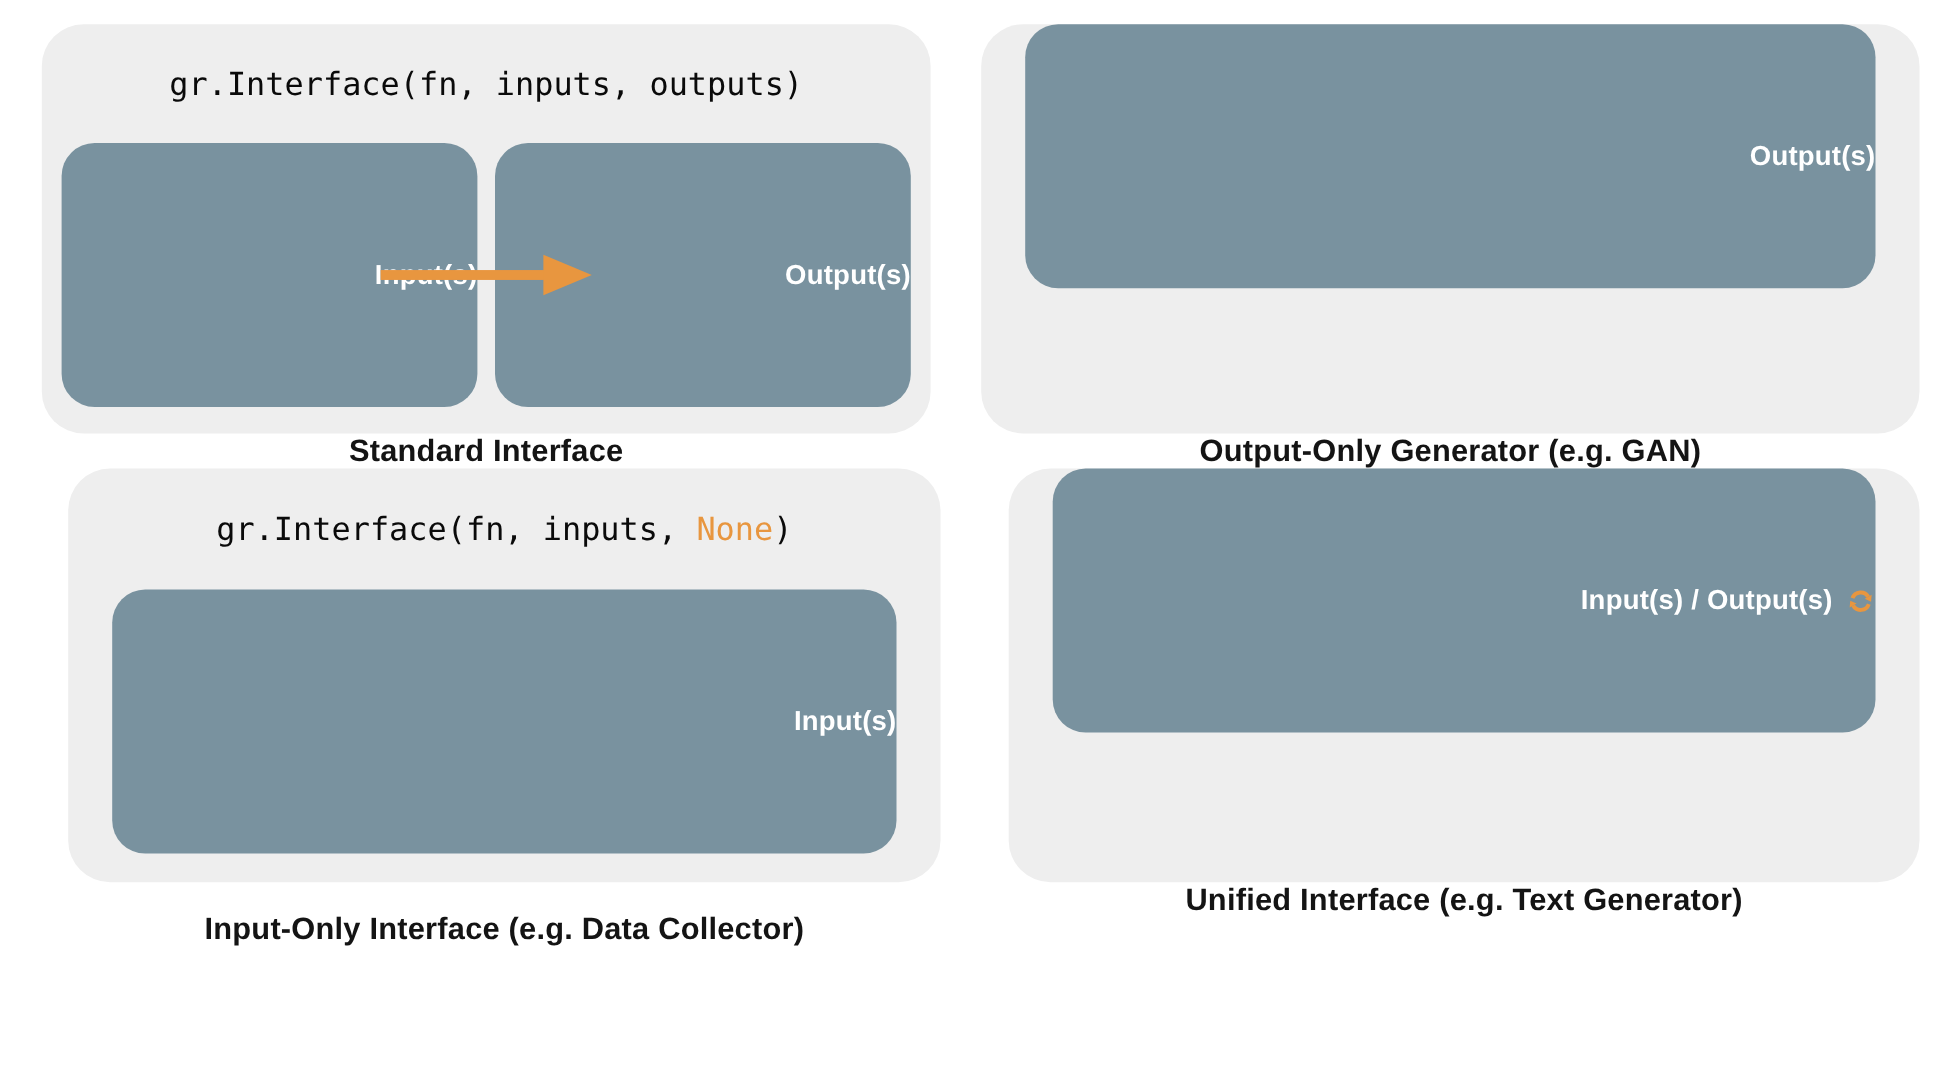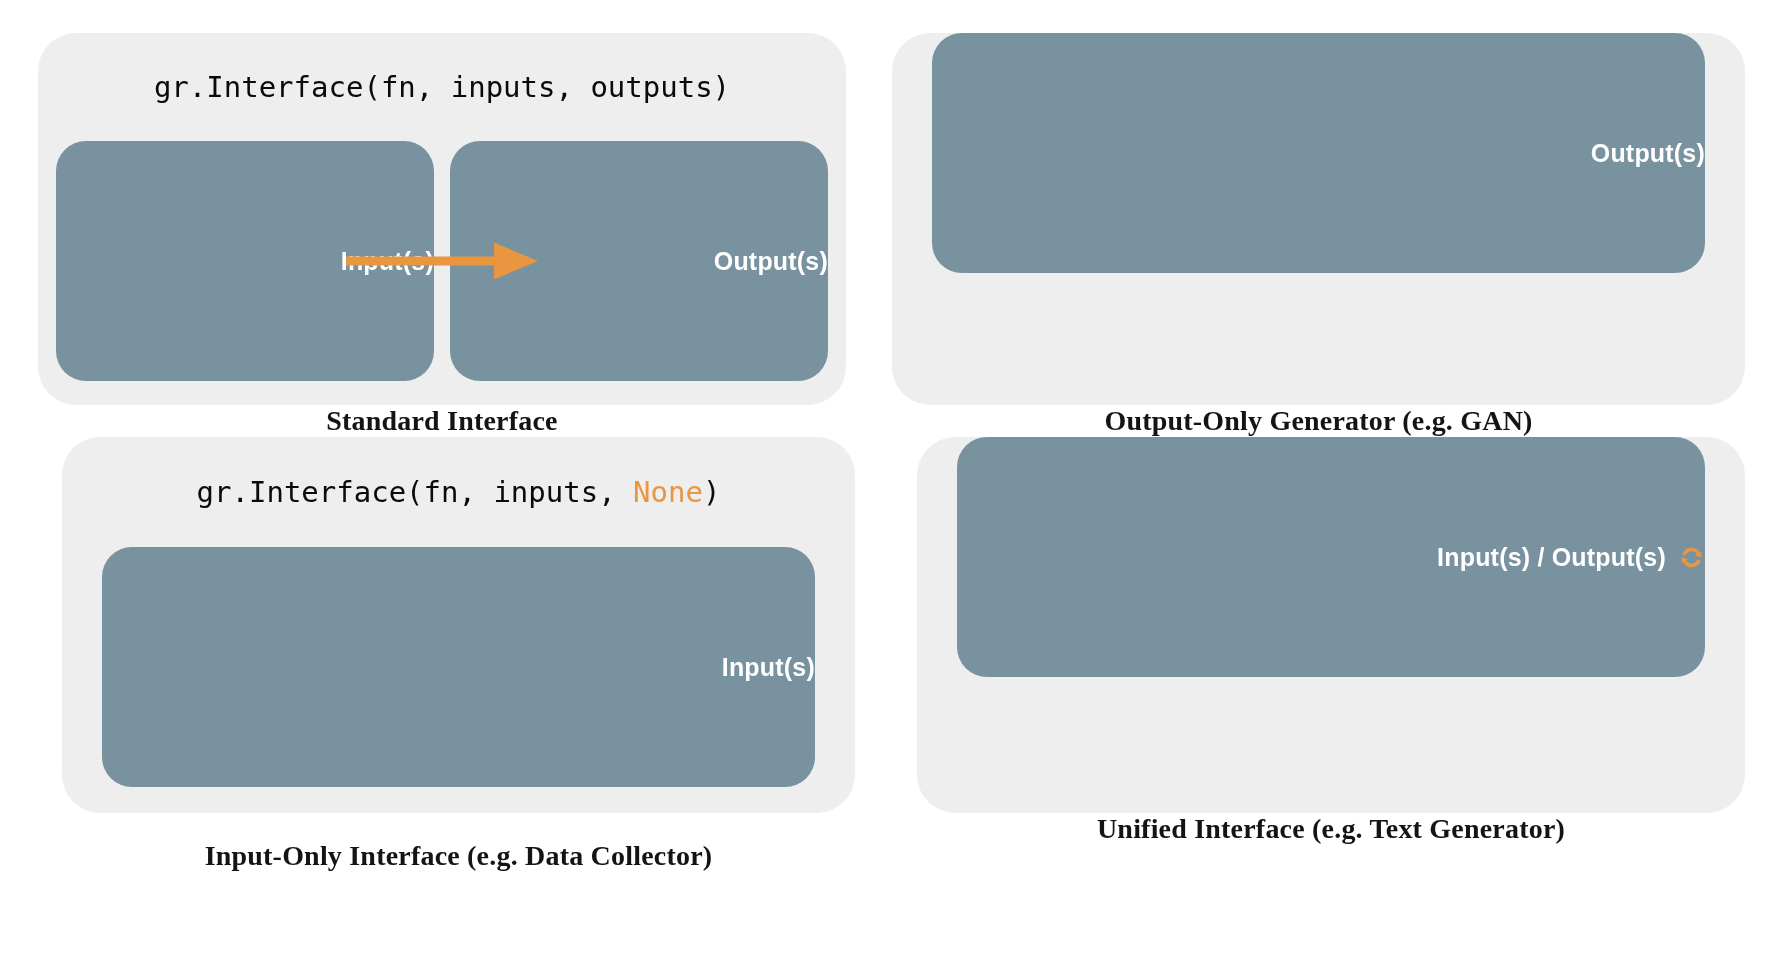--- a/index.html
+++ b/index.html
@@ -5,21 +5,21 @@
   * { box-sizing: border-box; margin: 0; padding: 0; }
   html, body { background: #ffffff; }
   body {
     width: 1765px; height: 975px;
     font-family: "Liberation Sans", sans-serif;
     overflow: hidden;
   }
   .canvas {
     position: relative;
     width: 1765px; height: 975px;
-    padding: 33px 0 0 38px;
+    padding: 22px 0 0 38px;
   }
   .row { display: flex; align-items: flex-start; }
 
   .cell { display: flex; flex-direction: column; }
   .row1 .cell:nth-child(1) { width: 808px; margin-right: 46px; }
   .row1 .cell:nth-child(2) { width: 853px; }
   .row2 .cell:nth-child(1) { width: 793px; margin-left: 24px; gap: 27px; }
   .row2 .cell:nth-child(2) { width: 828px; margin-left: 62px; }
 
   .panel {
@@ -73,21 +73,21 @@
     pointer-events: none;
   }
   .arrow rect, .arrow polygon { fill: var(--accent-orange, #e8963f); }
 
   .sync-svg { display: block; }
   .sync-svg path { fill: none; stroke: var(--accent-orange, #e8963f); stroke-width: 3.2; }
   .sync-svg polygon { fill: var(--accent-orange, #e8963f); }
 
   .caption-area {
     flex: 1;
-    display: flex; align-items: center; justify-content: center; font-family: Liberation Serif, serif;
+    display: flex; align-items: center; justify-content: center;
   }
   .row1 .caption-area { height: 112px; }
   .row2 .caption-area { height: 96px; }
   .caption {
     font-size: 28px;
     font-weight: 700;
     color: var(--caption-color, #141414);
     text-align: center;
     letter-spacing: 0.2px;
   }

